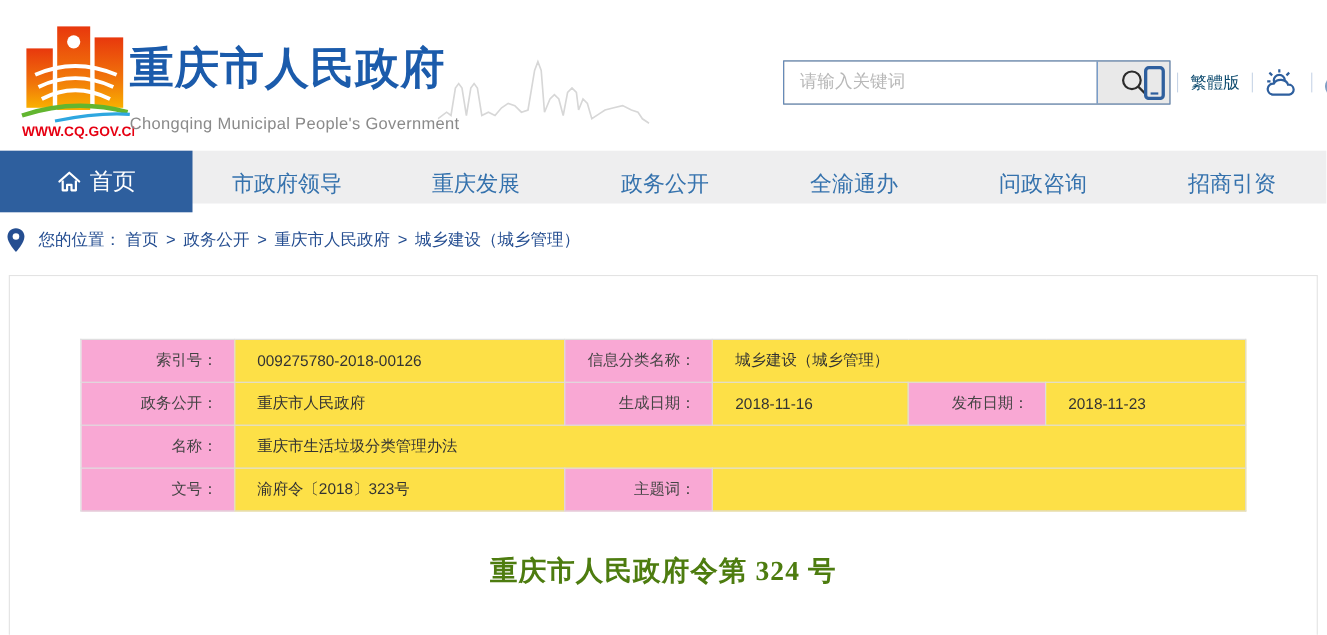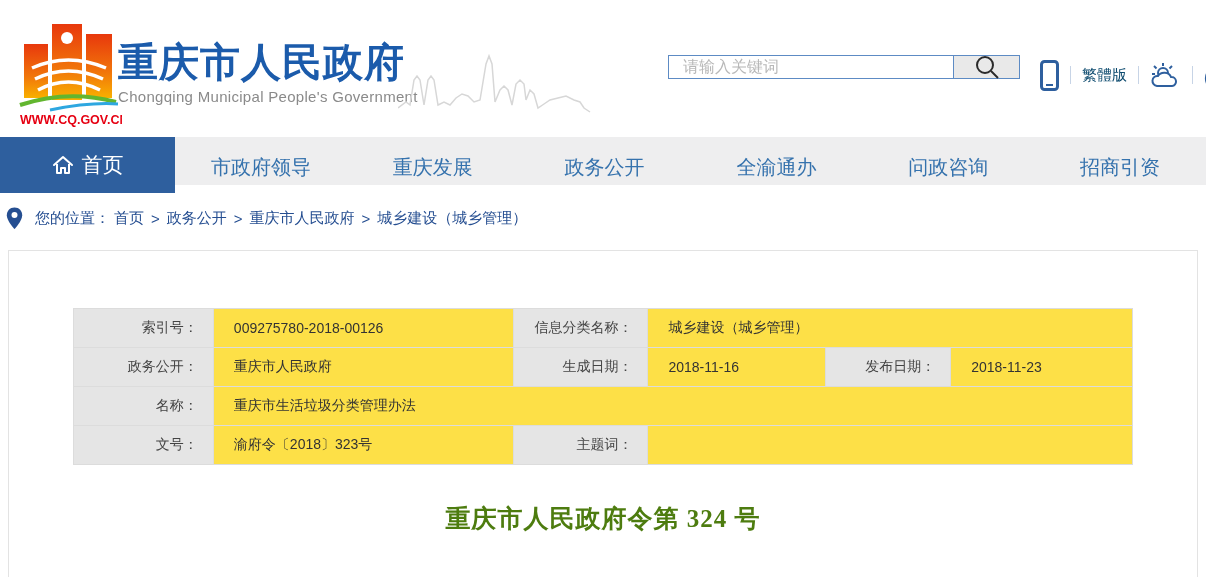--- a/index.html
+++ b/index.html
@@ -6,23 +6,23 @@
   html,body { background:#fff; }
   body {
     width:1206px; height:577px; overflow:hidden; position:relative;
     font-family:"Liberation Sans","DejaVu Sans",sans-serif; color:#333;
   }
   
   .header { position:relative; height:137px; background:#fff; }
   .logo-svg { position:absolute; left:18px; top:16px; }
   .site-titles { position:absolute; left:118px; top:40px; }
   .site-title { font-size:40px; font-weight:bold; color:#1b5bab; letter-spacing:1px; line-height:1.1; }
-  .site-subtitle { font-size:15px; color:#8a8a8a; margin-top:4px; letter-spacing:.3px; }
+  .site-subtitle { font-size:15px; color:#8a8a8a; margin-top:20px; letter-spacing:.3px; }
   .skyline { position:absolute; left:398px; top:50px; }
-  .search-box { position:absolute; left:668px; top:55px; width:352px; height:24px;
+  .search-box { position:absolute; left:712px; top:55px; width:352px; height:40px;
     display:flex; border:1px solid #5d8bc4; background:#737373; }
   .search-input { flex:1; border:none; outline:none; padding:0 14px; font-size:16px; color:#333;
     font-family:"Liberation Sans",sans-serif; }
   .search-input::placeholder { color:#b8b8b8; }
   .search-btn { width:66px; background:#e9e9e9; border:none; border-left:1px solid #5d8bc4;
     display:flex; align-items:center; justify-content:center; cursor:pointer; }
   .quick-links { position:absolute; left:1040px; top:56px; height:38px; display:flex; align-items:center; gap:11px; }
   .ql-sep { width:1px; height:18px; background:#c7d4e6; }
   .trad-link { font-size:15px; color:#0c4a6e; text-decoration:none; white-space:nowrap; }
   
@@ -34,21 +34,21 @@
     font-size:20px; color:#3572ad; cursor:pointer; }
   
   .breadcrumb { display:flex; align-items:center; padding:22px 0 20px 6px; font-size:15px; color:#254e91; }
   .breadcrumb .pin { margin-right:12px; display:flex; }
   .crumb { color:#254e91; text-decoration:none; margin:0 4px; }
   .crumb-sep { margin:0 3px; color:#254e91; }
   
   .panel { margin:0 8px; border:1px solid #e3e3e3; background:#fff; height:400px; }
   .meta-table { width:1060px; margin:57px auto 0; border-collapse:collapse; font-size:14px; }
   .meta-table td { border:1px solid #dcdcdc; height:39px; }
-  .meta-table td.lbl { background:#e5e5e5; text-align:right; padding-right:15px; color:#444; }
+  .meta-table td.lbl { background:#f9a8d4; text-align:right; padding-right:15px; color:#444; }
   .meta-table td.val { background:#fde047; text-align:left; padding-left:20px; color:#333; }
   .doc-title { margin-top:37px; text-align:center; font-family:"Liberation Serif","DejaVu Serif",serif;
     font-size:25px; font-weight:bold; color:#4d7c0f; letter-spacing:1px; }
 </style>
 </head>
 <body>
 
 <div class="header">
 
   <svg class="logo-svg" width="104" height="112" viewBox="0 0 104 112">

